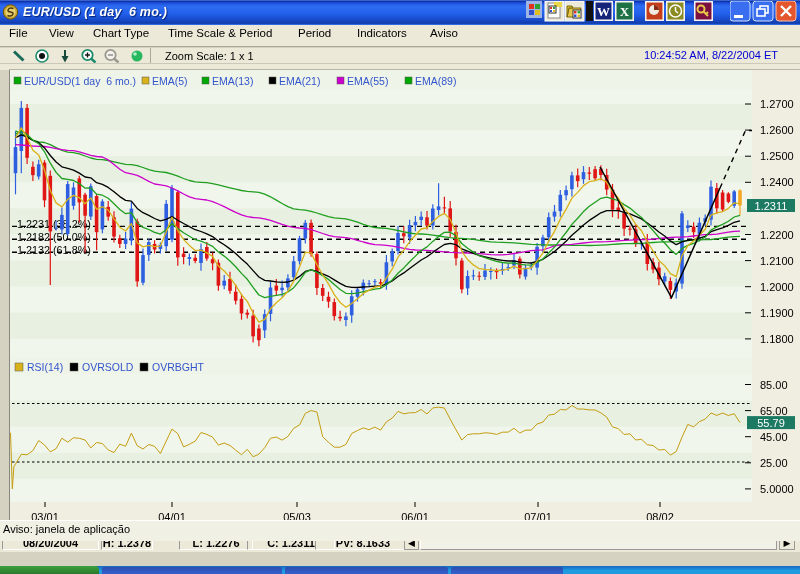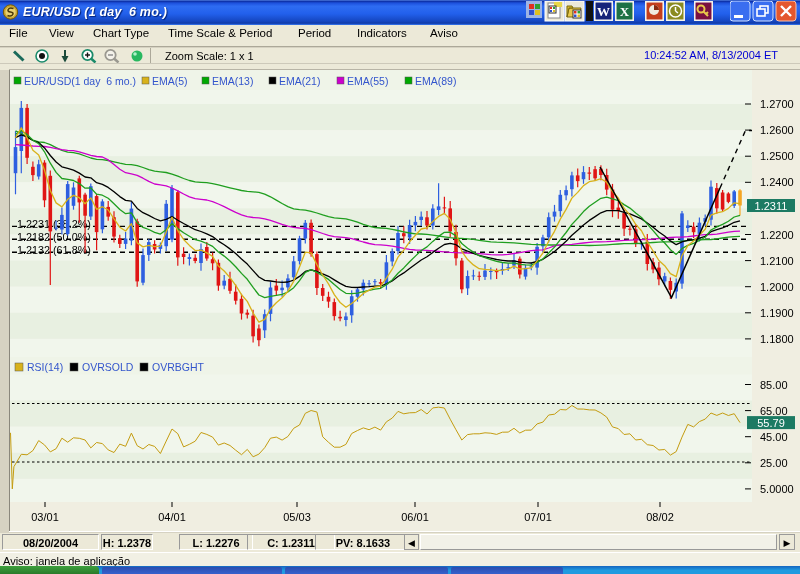--- a/index.html
+++ b/index.html
@@ -12,21 +12,21 @@
 .menubar { position:absolute; left:0; top:25px; width:800px; height:22px; background:#ece9d8;
   border-bottom:1px solid #aca899; }
 .menubar span { position:absolute; top:2px; font-size:11.5px; color:#000; }
 .toolbar { position:absolute; left:0; top:48px; width:800px; height:16px; background:#ece9d8; }
 .zoomtxt { position:absolute; left:156px; top:50px; font-size:11px; color:#000;margin-left:9px; }
 .timetxt { position:absolute; right:22px; top:49px; font-size:11px; color:#0000d4; }
 .gap { position:absolute; left:0; top:64px; width:800px; height:6px; background:#ece9d8; }
 .statusbar { position:absolute; left:0; top:533px; width:800px; height:19px; background:#ece9d8;padding-left:30px; }
 .seg { position:absolute; top:1px; height:16px; border:1px solid; border-color:#999 #fff #fff #999;
   font-size:11px; font-weight:bold; text-align:center; padding-top:2px; color:#000; }
-.aviso { position:absolute; left:0; top:552px; width:800px; height:21px; background:#f1f0e4;
+.aviso { position:absolute; left:0; top:520px; width:800px; height:21px; background:#f1f0e4;
   font-size:11px; color:#000; padding:2px 0 0 3px; border-top:1px solid #fff; }
 .taskbar { position:absolute; left:0; top:566px; width:800px; height:8px;
   background:linear-gradient(to bottom,#1666c0,#1f9be0 55%); }
 .taskbtn { position:absolute; top:566.5px; height:7.5px; background:linear-gradient(to bottom,#2a4eb0,#3560cc); border-radius:2px 2px 0 0; }
 .startbtn { position:absolute; left:0px; top:566px; width:99px; height:8px;
   background:linear-gradient(to bottom,#3da03d,#2a7a2a); border-radius:0 4px 0 0; }
 </style></head>
 <body>
 <div class="titlebar"></div>
 <svg style="position:absolute;left:2px;top:3.5px" width="17" height="17" viewBox="0 0 17 17">
@@ -127,21 +127,21 @@
   <line x1="85" y1="8" x2="90" y2="8" stroke="#111" stroke-width="1.4"></line>
   <line x1="87.5" y1="5.5" x2="87.5" y2="10.5" stroke="#111" stroke-width="1.4"></line>
   <circle cx="110.5" cy="8" r="5.2" fill="#f4f2ea" stroke="#9a9890" stroke-width="1.8"></circle>
   <line x1="114" y1="11.5" x2="118.5" y2="15.5" stroke="#9a9890" stroke-width="2.4"></line>
   <line x1="108" y1="8" x2="113" y2="8" stroke="#888" stroke-width="1.4"></line>
   <circle cx="137" cy="9" r="5.5" fill="#28b860"></circle>
   <circle cx="135" cy="7" r="1.8" fill="#b0f0c8"></circle>
   <line x1="150.5" y1="1" x2="150.5" y2="17" stroke="#aca899" stroke-width="1"></line>
 </svg>
 <div class="zoomtxt">Zoom Scale: 1 x 1</div>
-<div class="timetxt">10:24:52 AM, 8/13/2004 ET</div>
+<div class="timetxt">10:24:52 AM, 8/22/2004 ET</div>
 <div class="gap"></div>
 <div style="position:absolute;left:0;top:63px;width:800px;height:1px;background:#cdc9ba"></div>
 <svg style="position:absolute;left:0;top:0" width="800" height="574" viewBox="0 0 800 574">
 <rect x="10.0" y="70.0" width="790.0" height="461.0" fill="#f1f6ec"></rect>
 <rect x="10.0" y="70.0" width="742.0" height="20.0" fill="#eff4e8"></rect>
 <rect x="10.0" y="104.0" width="742.0" height="26.1" fill="#e8f0e1"></rect>
 <rect x="10.0" y="130.1" width="742.0" height="26.1" fill="#f1f6ec"></rect>
 <rect x="10.0" y="156.2" width="742.0" height="26.1" fill="#e8f0e1"></rect>
 <rect x="10.0" y="182.3" width="742.0" height="26.1" fill="#f1f6ec"></rect>
 <rect x="10.0" y="208.4" width="742.0" height="26.1" fill="#e8f0e1"></rect>

